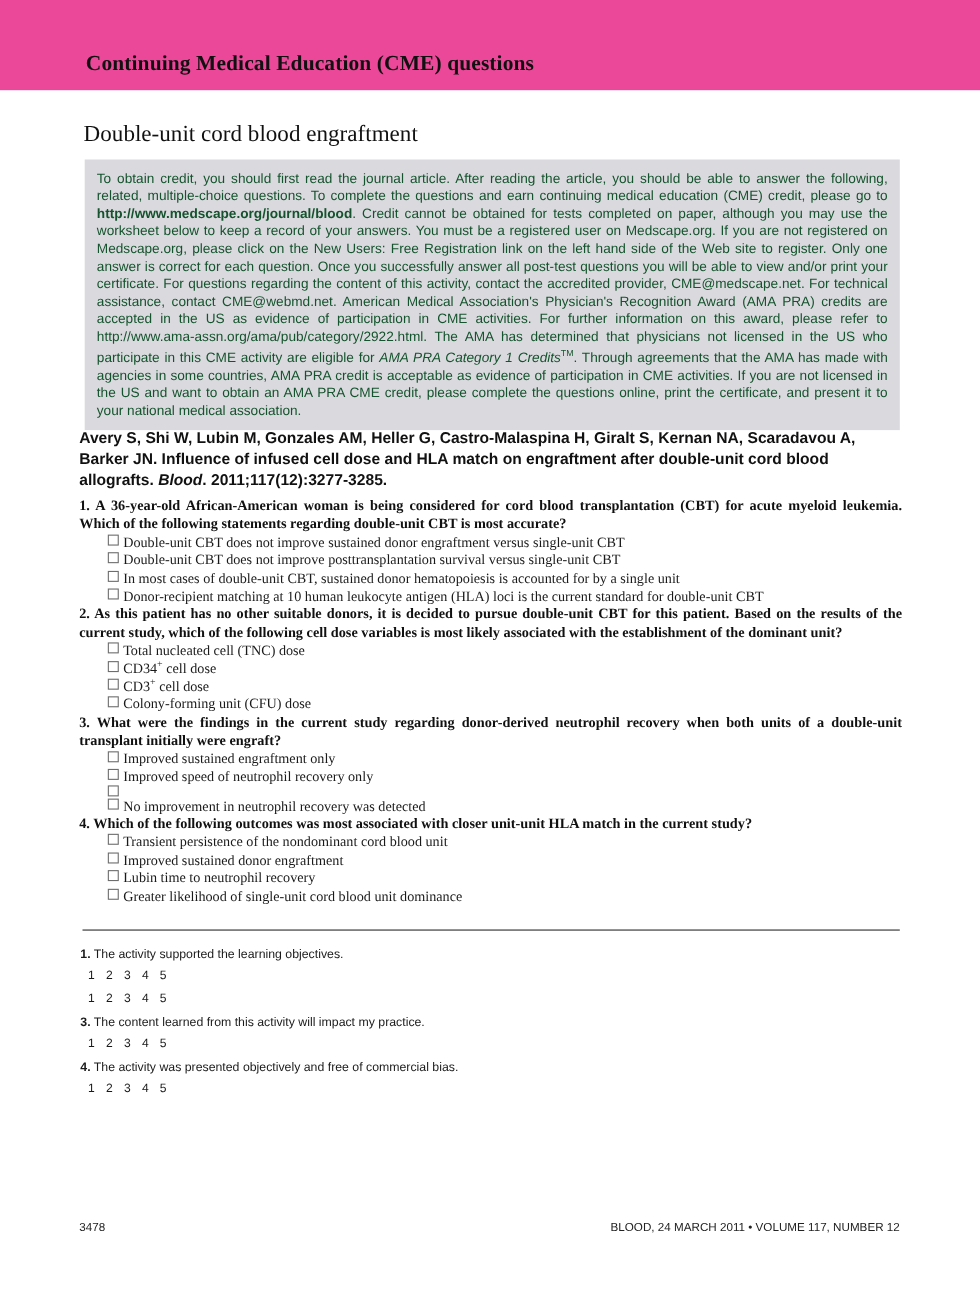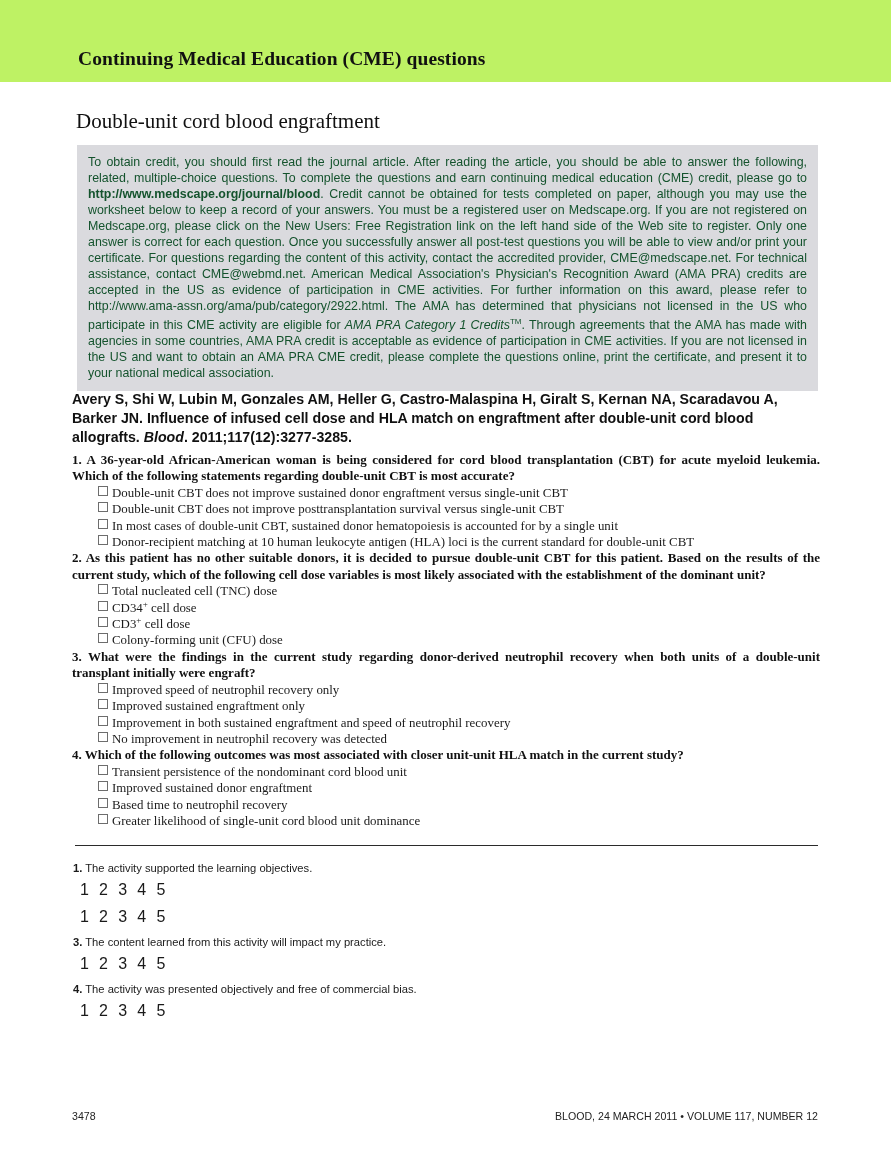--- a/index.html
+++ b/index.html
@@ -16,21 +16,21 @@
     overflow: hidden;
   }
 
   
   .header-band {
     position: absolute;
     left: 0;
     top: 0;
     width: 891px;
     height: 82px;
-    background: #bef264;
+    background: #ec4899;
   }
   .header-title {
     position: absolute;
     left: 78px;
     top: 48px;
     font-family: "Liberation Serif", "DejaVu Serif", serif;
     font-weight: bold;
     font-size: 19.5px;
     letter-spacing: 0.1px;
     color: #111111;
@@ -173,21 +173,21 @@
   .eval-item { margin-bottom: 9px; }
   .eval-q {
     font-size: 11.2px;
     color: #1a1a1a;
     margin: 0 0 6px 0;
     line-height: 14px;
   }
   .eval-q .num { font-weight: bold; }
   .eval-scale {
     padding-left: 7px;
-    font-size: 16px;
+    font-size: 11px;
     color: #1a1a1a;
     letter-spacing: 0.2px;
   }
   .eval-scale span { margin-right: 10px; display: inline-block; }
 
   
   .footer {
     position: absolute;
     left: 0;
     top: 1110px;
@@ -270,50 +270,49 @@
             <span class="checkbox"></span>
             <span>Colony-forming unit (CFU) dose</span>
           </li>
         </ul>
       </div>
       <div class="q-block">
         <p class="q-stem">3. What were the findings in the current study regarding donor-derived neutrophil recovery when both units of a double-unit transplant initially were engraft?</p>
         <ul class="opt-list">
           <li class="opt">
             <span class="checkbox"></span>
+            <span>Improved sustained engraftment only</span>
+          </li>
+          <li class="opt">
+            <span class="checkbox"></span>
             <span>Improved speed of neutrophil recovery only</span>
           </li>
           <li class="opt">
             <span class="checkbox"></span>
-            <span>Improved sustained engraftment only</span>
-          </li>
-          <li class="opt">
-            <span class="checkbox"></span>
-            <span>Improvement in both sustained engraftment and speed of neutrophil recovery</span>
           </li>
           <li class="opt">
             <span class="checkbox"></span>
             <span>No improvement in neutrophil recovery was detected</span>
           </li>
         </ul>
       </div>
       <div class="q-block">
         <p class="q-stem">4. Which of the following outcomes was most associated with closer unit-unit HLA match in the current study?</p>
         <ul class="opt-list">
           <li class="opt">
             <span class="checkbox"></span>
             <span>Transient persistence of the nondominant cord blood unit</span>
           </li>
           <li class="opt">
             <span class="checkbox"></span>
             <span>Improved sustained donor engraftment</span>
           </li>
           <li class="opt">
             <span class="checkbox"></span>
-            <span>Based time to neutrophil recovery</span>
+            <span>Lubin time to neutrophil recovery</span>
           </li>
           <li class="opt">
             <span class="checkbox"></span>
             <span>Greater likelihood of single-unit cord blood unit dominance</span>
           </li>
         </ul>
       </div>
     </div>
 
   <div class="divider"></div>

